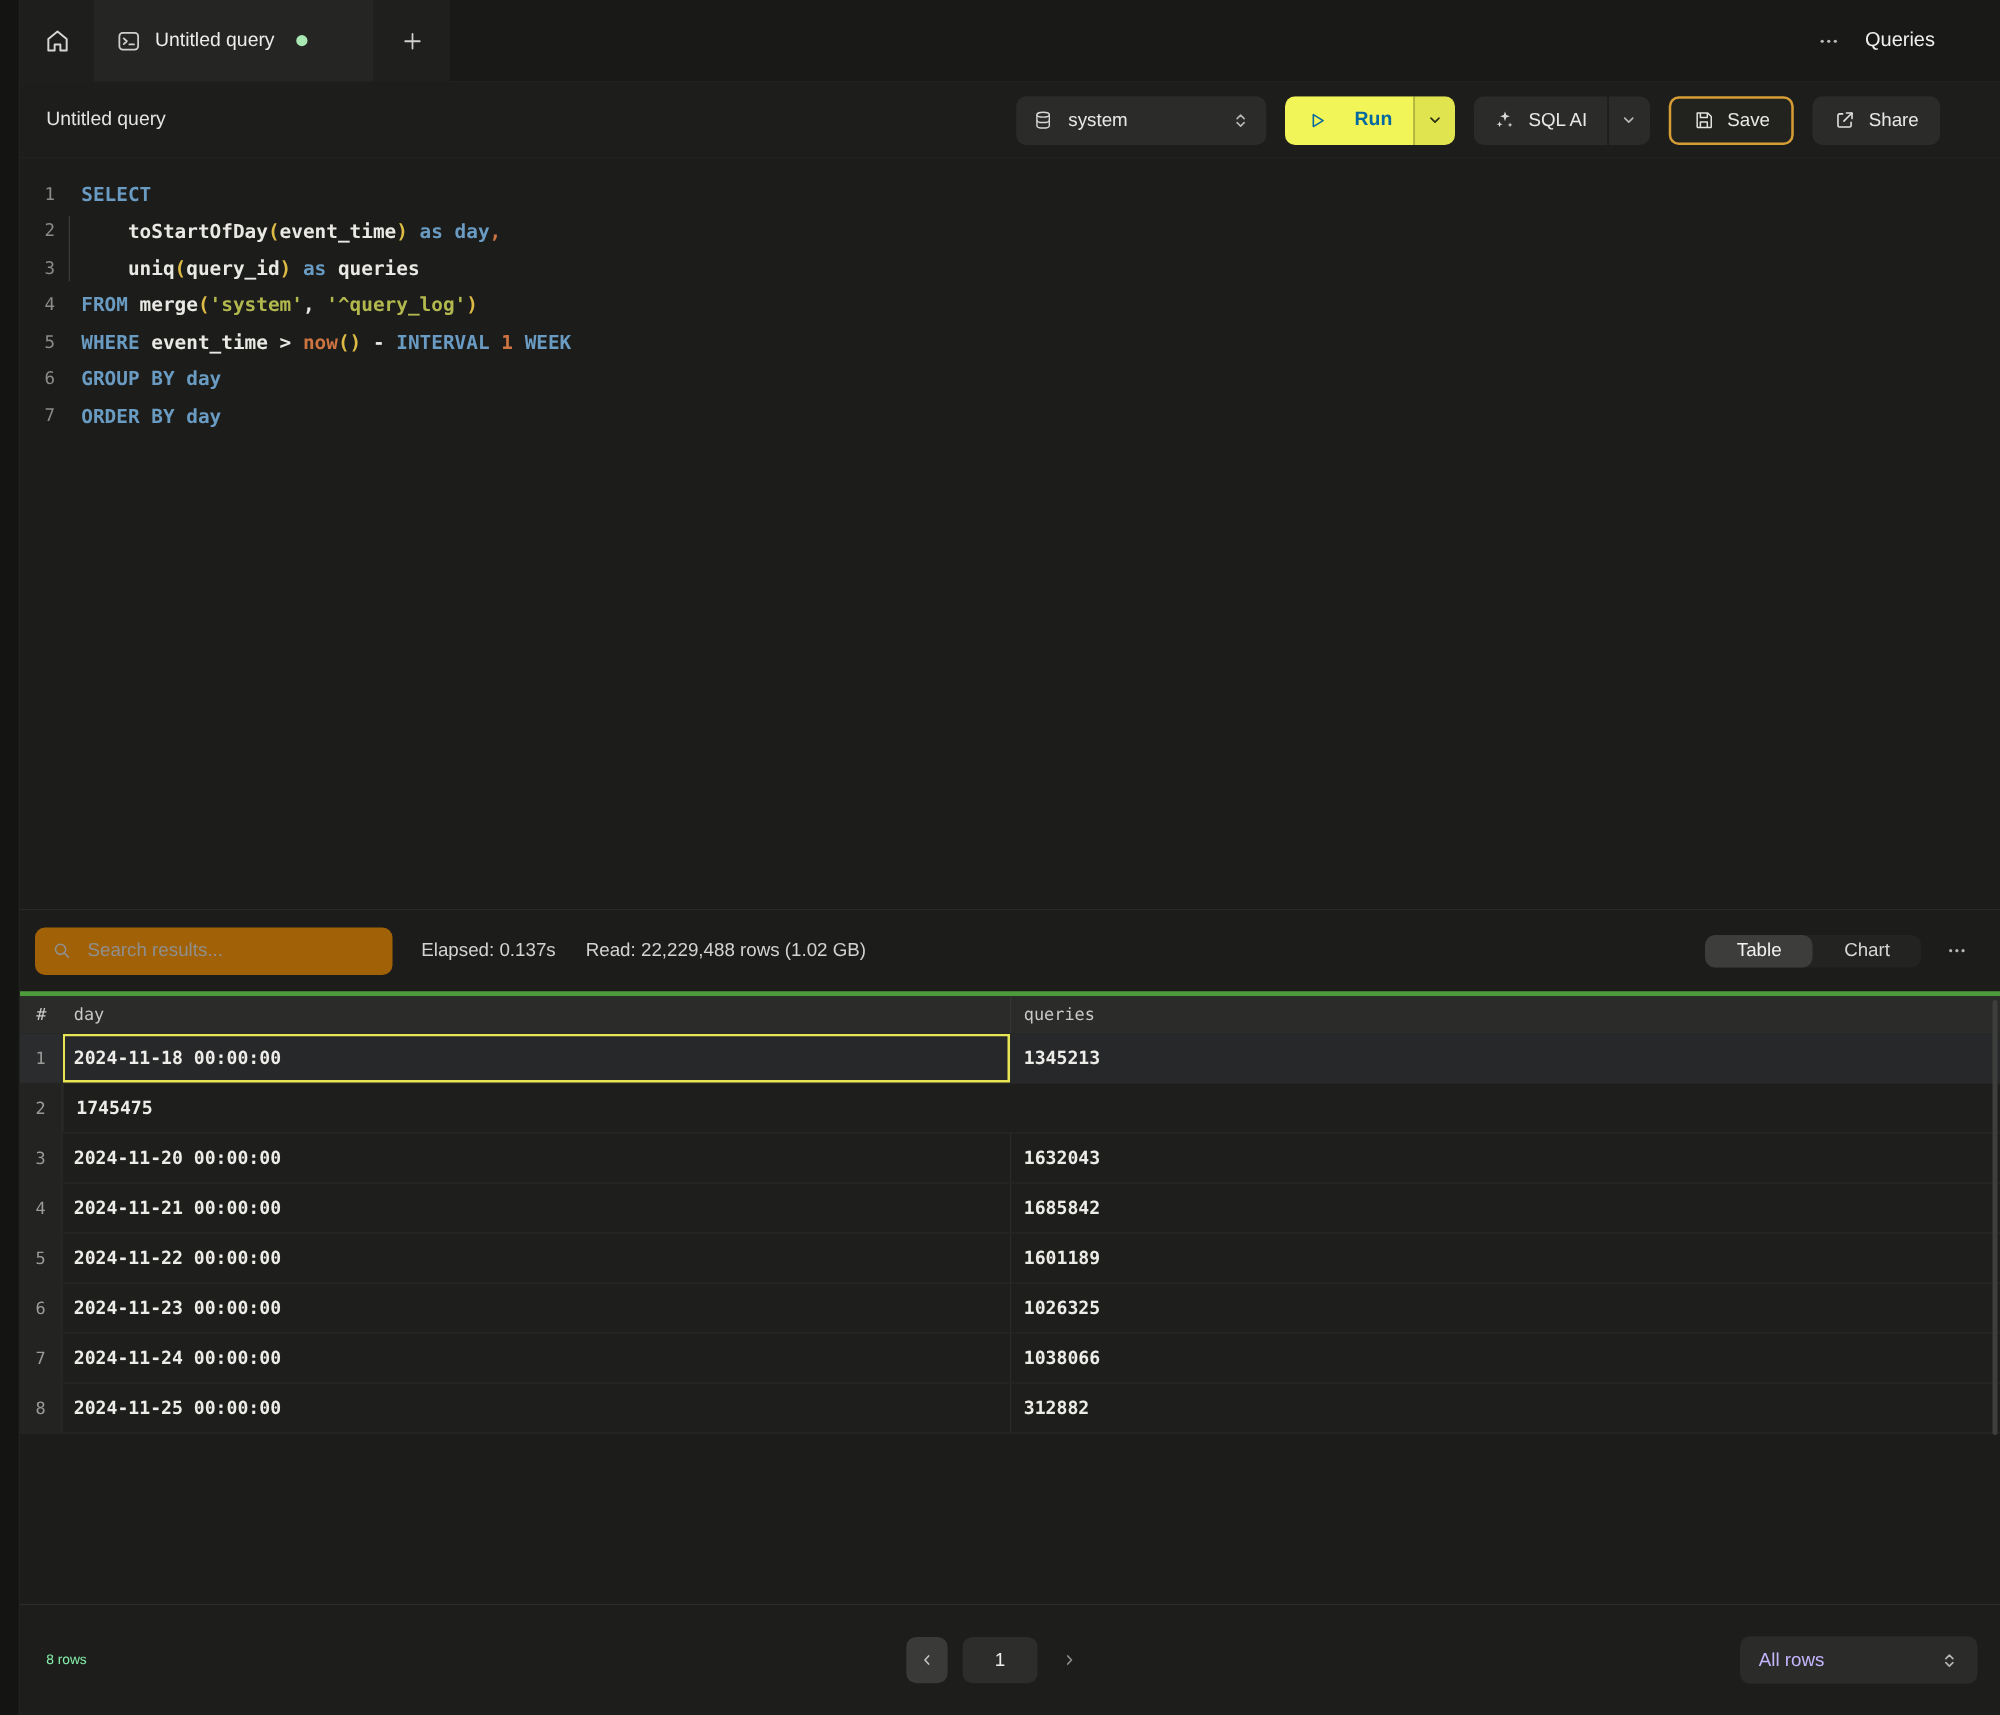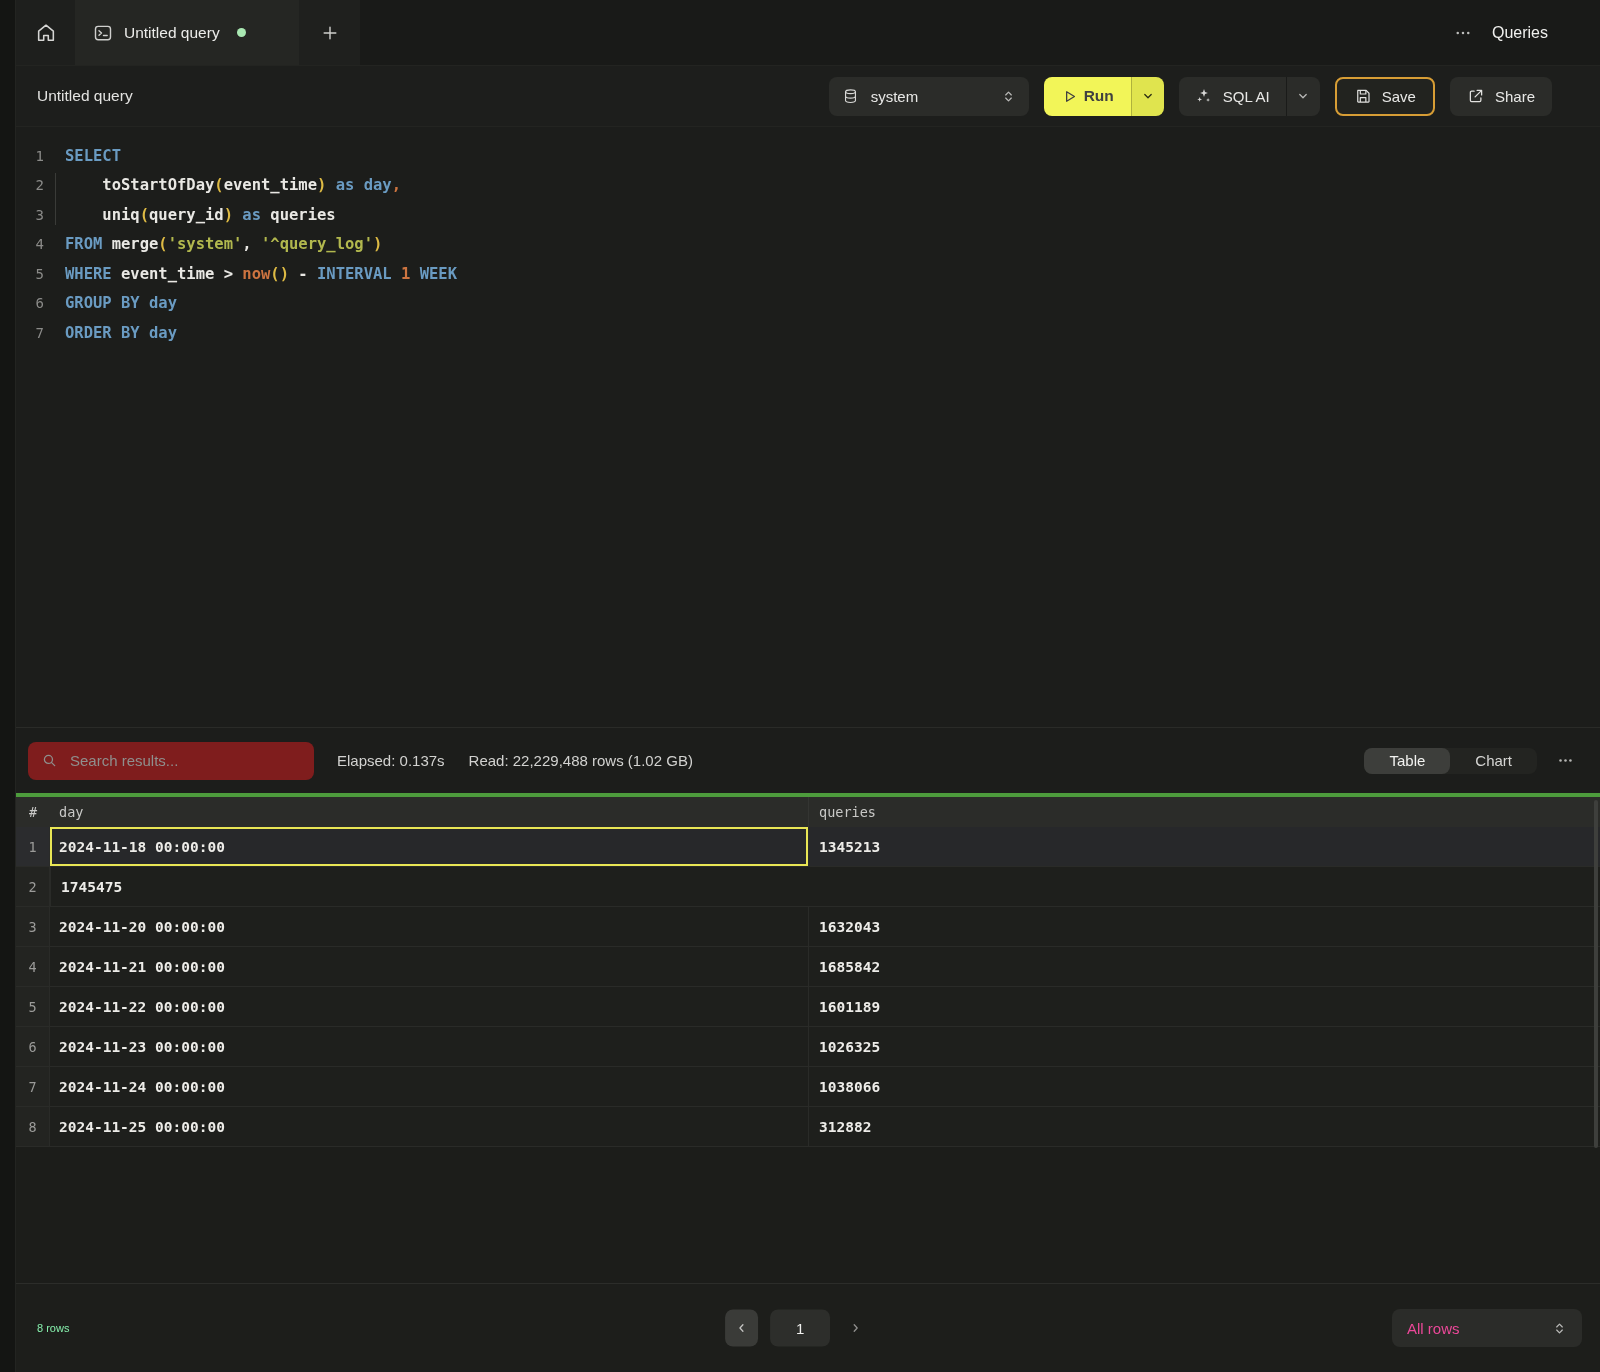--- a/index.html
+++ b/index.html
@@ -38,22 +38,22 @@
   .header-row { flex:0 0 61px; display:flex; align-items:center;
     padding:0 48px 0 21px; background:#1d1e1c; border-bottom:1px solid #232421; }
   .page-title { font-size:15.5px; color:#e3e3e1; }
   .controls { margin-left:auto; display:flex; align-items:center; gap:15px; }
   .ctl { height:39px; border-radius:8px; display:flex; align-items:center; font-size:15px;
     color:#e8e8e6; cursor:pointer; }
   .db-select { width:200px; background:#2b2c29; padding:0 13px; gap:12px; }
   .db-select .updown { margin-left:auto; color:#b9b9b7; }
   .split { overflow:hidden; padding:0; }
   .run-split { border-radius:8px; }
-  .run-main { height:39px; display:flex; align-items:center; gap:6px; padding:0 17px;
-    background:#f2f558; color:#404040; font-weight:600; font-size:15.5px; }
+  .run-main { height:39px; display:flex; align-items:center; gap:22px; padding:0 17px;
+    background:#f2f558; color:#0369a1; font-weight:600; font-size:15.5px; }
   .run-caret { height:39px; width:33px; display:flex; align-items:center; justify-content:center;
     background:#e0e44e; color:#2a2c12; border-left:1px solid rgba(0,0,0,.22); }
   .ai-main { height:39px; display:flex; align-items:center; gap:10px; padding:0 16px;
     background:#2b2c29; }
   .ai-caret { height:39px; width:34px; display:flex; align-items:center; justify-content:center;
     background:#2b2c29; color:#b9b9b7; border-left:1px solid #1a1b19; }
   .save-btn { background:#22231f; border:2px solid #d79d35; padding:0 17px; gap:10px; }
   .share-btn { background:#2b2c29; padding:0 17px; gap:10px; }
   .ctl .ic { color:#d8d8d6; }
   .save-btn .ic, .share-btn .ic { color:#e2e2e0; }
@@ -69,21 +69,21 @@
   .tok-id  { color:#e9e8e4; }
   .tok-br  { color:#ddba44; }
   .tok-str { color:#b2b84e; }
   .tok-or  { color:#cd7440; }
   .tok-ws  { color:#e9e8e4; }
   .indent-guide { position:absolute; left:39px; top:46px; width:1px; height:52px; background:#3a3b38; }
 
   
   .results-toolbar { flex:0 0 66px; display:flex; align-items:center;
     padding:0 22px 0 12px; background:#1c1d1b; border-top:1px solid #2a2b28; }
-  .search-box { width:286px; height:38px; border-radius:8px; background:#7f1d1d;
+  .search-box { width:286px; height:38px; border-radius:8px; background:#a16207;
     display:flex; align-items:center; gap:10px; padding:0 13px; color:#8f8f8d; }
   .search-box input { flex:1; background:transparent; border:none; outline:none;
     color:#d8d8d6; font-size:15px; font-family:"Liberation Sans",sans-serif; }
   .search-box input::placeholder { color:#8f8f8d; }
   .stat { font-size:15px; color:#d2d2d0; }
   .stat.elapsed { margin-left:23px; }
   .stat.read { margin-left:24px; }
   .view-toggle { margin-left:auto; display:flex; background:#232421; border-radius:8px; }
   .view-seg { height:26px; padding:0 25px; display:flex; align-items:center; font-size:15px;
     color:#d6d6d4; border-radius:8px; cursor:pointer; }
@@ -123,21 +123,21 @@
   .pagination { position:absolute; left:50%; top:50%; transform:translate(-58%,-50%);
     display:flex; align-items:center; gap:12px; }
   .pg-btn { width:33px; height:37px; border-radius:8px; background:#3a3b38;
     display:flex; align-items:center; justify-content:center; color:#c3c3c1; cursor:pointer; }
   .pg-page { width:60px; height:37px; border-radius:8px; background:#2d2e2b;
     display:flex; align-items:center; justify-content:center; color:#f0f0ee;
     font-size:15px; cursor:pointer; }
   .pg-next { width:26px; height:37px; display:flex; align-items:center; justify-content:center;
     color:#8f8f8d; cursor:pointer; }
   .page-size { margin-left:auto; width:190px; height:38px; border-radius:8px; background:#2b2c29;
-    display:flex; align-items:center; padding:0 15px; font-size:15px; color:#ec4899; cursor:pointer; }
+    display:flex; align-items:center; padding:0 15px; font-size:15px; color:#c4b5fd; cursor:pointer; }
   .page-size .updown { margin-left:auto; color:#b9b9b7; }
 </style>
 </head>
 <body>
 
 <div class="left-strip"></div>
 
 <div class="app">
 
   <div class="topbar">

